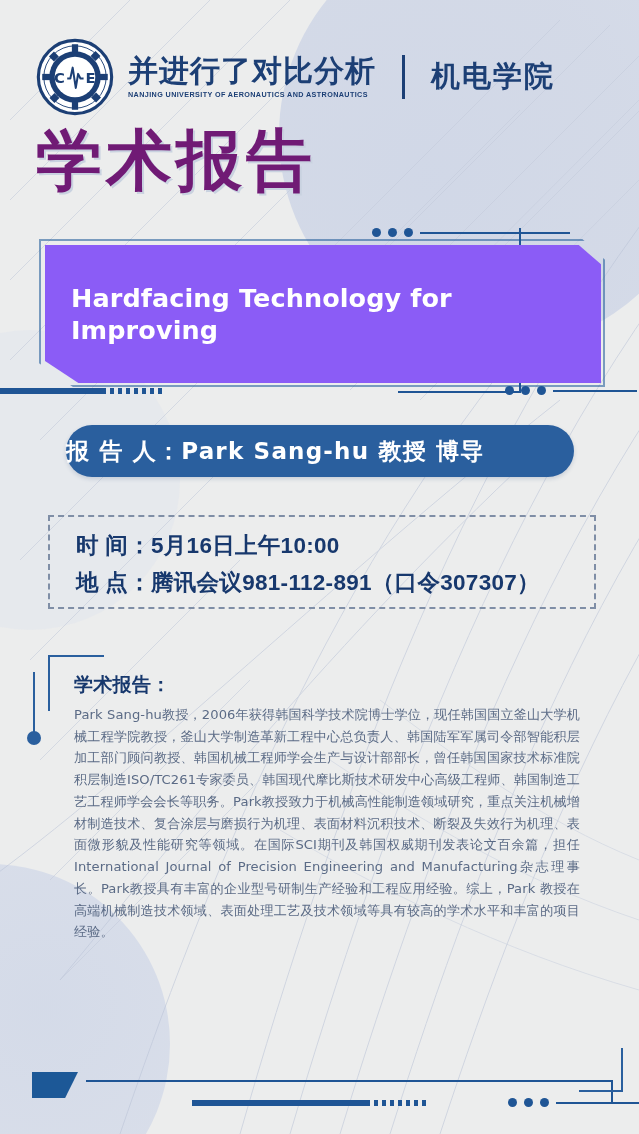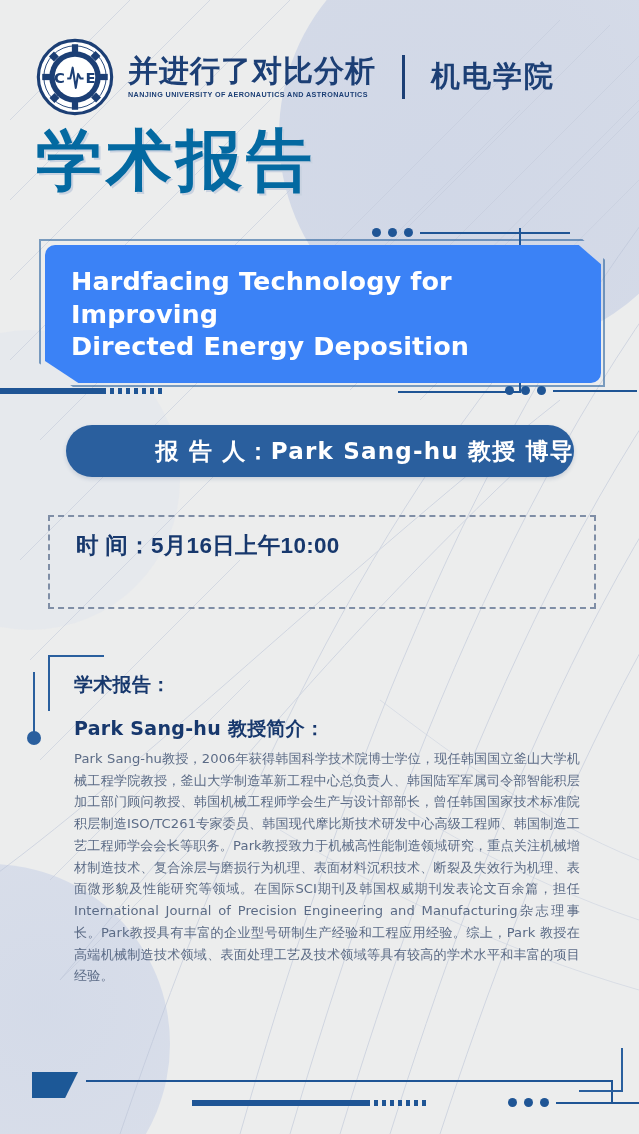--- a/index.html
+++ b/index.html
@@ -66,21 +66,21 @@
   }
   .college-cn {
     font-size: 29px; font-weight: 700; color: #1c3f75;
     letter-spacing: 2px;
     font-family: "DejaVu Serif", "Liberation Serif", serif;
   }
 
   
   .main-heading {
     position: absolute; left: 36px; top: 128px;
-    font-size: 66px; font-weight: 700; color: #0369a1;
+    font-size: 66px; font-weight: 700; color: #701a75;
     letter-spacing: 4px; line-height: 1;
     text-shadow: 2px 2px 0 #c9d2e0;
     z-index: 5;
     font-family: "DejaVu Sans", sans-serif;
   }
 
   
   .deco { position: absolute; z-index: 4; display: flex; align-items: center; }
   .dot { width: 9px; height: 9px; border-radius: 50%; background: #1f5595; margin-right: 7px; }
   .deco-rule { height: 2px; background: #1f5595; }
@@ -96,46 +96,45 @@
   .bottom-dots { left: 508px; top: 1098px; }
   .bottom-dots .deco-rule { width: 105px; }
 
   
   .frame-line { position: absolute; background: #1f5595; z-index: 3; }
 
   
   .title-banner {
     position: absolute; left: 45px; top: 245px;
     width: 556px; height: 138px;
-    background: #3b82f6;
+    background: #8b5cf6;
     clip-path: polygon(0 0, 96% 0, 100% 14%, 100% 100%, 6% 100%, 0 84%);
     display: flex; align-items: center;
     z-index: 5;
-    border-radius: 10px;
   }
   .title-text {
     color: #fff; font-size: 25.5px; font-weight: 700;
     line-height: 1.27; padding: 0 26px; letter-spacing: .1px;
     font-family: "DejaVu Sans", sans-serif;
   }
   .banner-outline {
     position: absolute; left: 39px; top: 239px;
     width: 566px; height: 148px;
     border: 2px solid #1c5897;
     clip-path: polygon(0 0, 96% 0, 100% 14%, 100% 100%, 6% 100%, 0 84%);
     z-index: 4; opacity: .55;
     background: transparent;
   }
 
   
   .speaker-pill {
     position: absolute; left: 66px; top: 425px;
     width: 508px; height: 52px;
     background: #2a5f9e; border-radius: 26px;
-    display: flex; align-items: center; justify-content: flex-end;
+    display: flex; align-items: center; justify-content: flex-start;
     z-index: 5;
     box-shadow: 0 2px 4px rgba(40,70,120,.18);
   }
   .speaker-text {
     color: #fff; font-size: 23px; font-weight: 700; letter-spacing: 1.2px;
     font-family: "DejaVu Sans", sans-serif;
   }
 
   
   .info-box {
@@ -305,41 +304,40 @@
   <span class="dash-tick"></span>
   <span class="dash-tick"></span>
   <span class="dash-tick"></span>
   <span class="dash-tick"></span>
 </div>
 
 <div class="banner-outline"></div>
 <div class="title-banner">
   <div class="title-text">
     <div>Hardfacing Technology for Improving</div>
-    <div>Directed Energy Deposition</div>
   </div>
 </div>
 
 <div class="speaker-pill">
   <span class="speaker-text">报 告 人：Park Sang-hu  教授  博导</span>
 </div>
 
 <div class="info-box">
   <div class="info-row">时 间：5月16日上午10:00</div>
+  <div class="info-row">地 点：腾讯会议981-112-891（口令307307）</div>
 </div>
 
 <div class="bracket"></div>
 <div class="lollipop-line"></div>
 <div class="lollipop-dot"></div>
 <div class="bracket-br"></div>
 <div class="corner-arrow"></div>
 
 <div class="content-area">
   <div class="sec-title">学术报告：</div>
-  <div class="sec-title second">Park Sang-hu 教授简介：</div>
   <div class="sec-body">Park Sang-hu教授，2006年获得韩国科学技术院博士学位，现任韩国国立釜山大学机械工程学院教授，釜山大学制造革新工程中心总负责人、韩国陆军军属司令部智能积层加工部门顾问教授、韩国机械工程师学会生产与设计部部长，曾任韩国国家技术标准院积层制造ISO/TC261专家委员、韩国现代摩比斯技术研发中心高级工程师、韩国制造工艺工程师学会会长等职务。Park教授致力于机械高性能制造领域研究，重点关注机械增材制造技术、复合涂层与磨损行为机理、表面材料沉积技术、断裂及失效行为机理、表面微形貌及性能研究等领域。在国际SCI期刊及韩国权威期刊发表论文百余篇，担任International Journal of Precision Engineering and Manufacturing杂志理事长。Park教授具有丰富的企业型号研制生产经验和工程应用经验。综上，Park 教授在高端机械制造技术领域、表面处理工艺及技术领域等具有较高的学术水平和丰富的项目经验。</div>
 </div>
 
 <div class="dash-bar bottom-dash">
   <span class="dash-solid" style="width:178px;"></span>
   <span class="dash-tick"></span>
   <span class="dash-tick"></span>
   <span class="dash-tick"></span>
   <span class="dash-tick"></span>
   <span class="dash-tick"></span>

